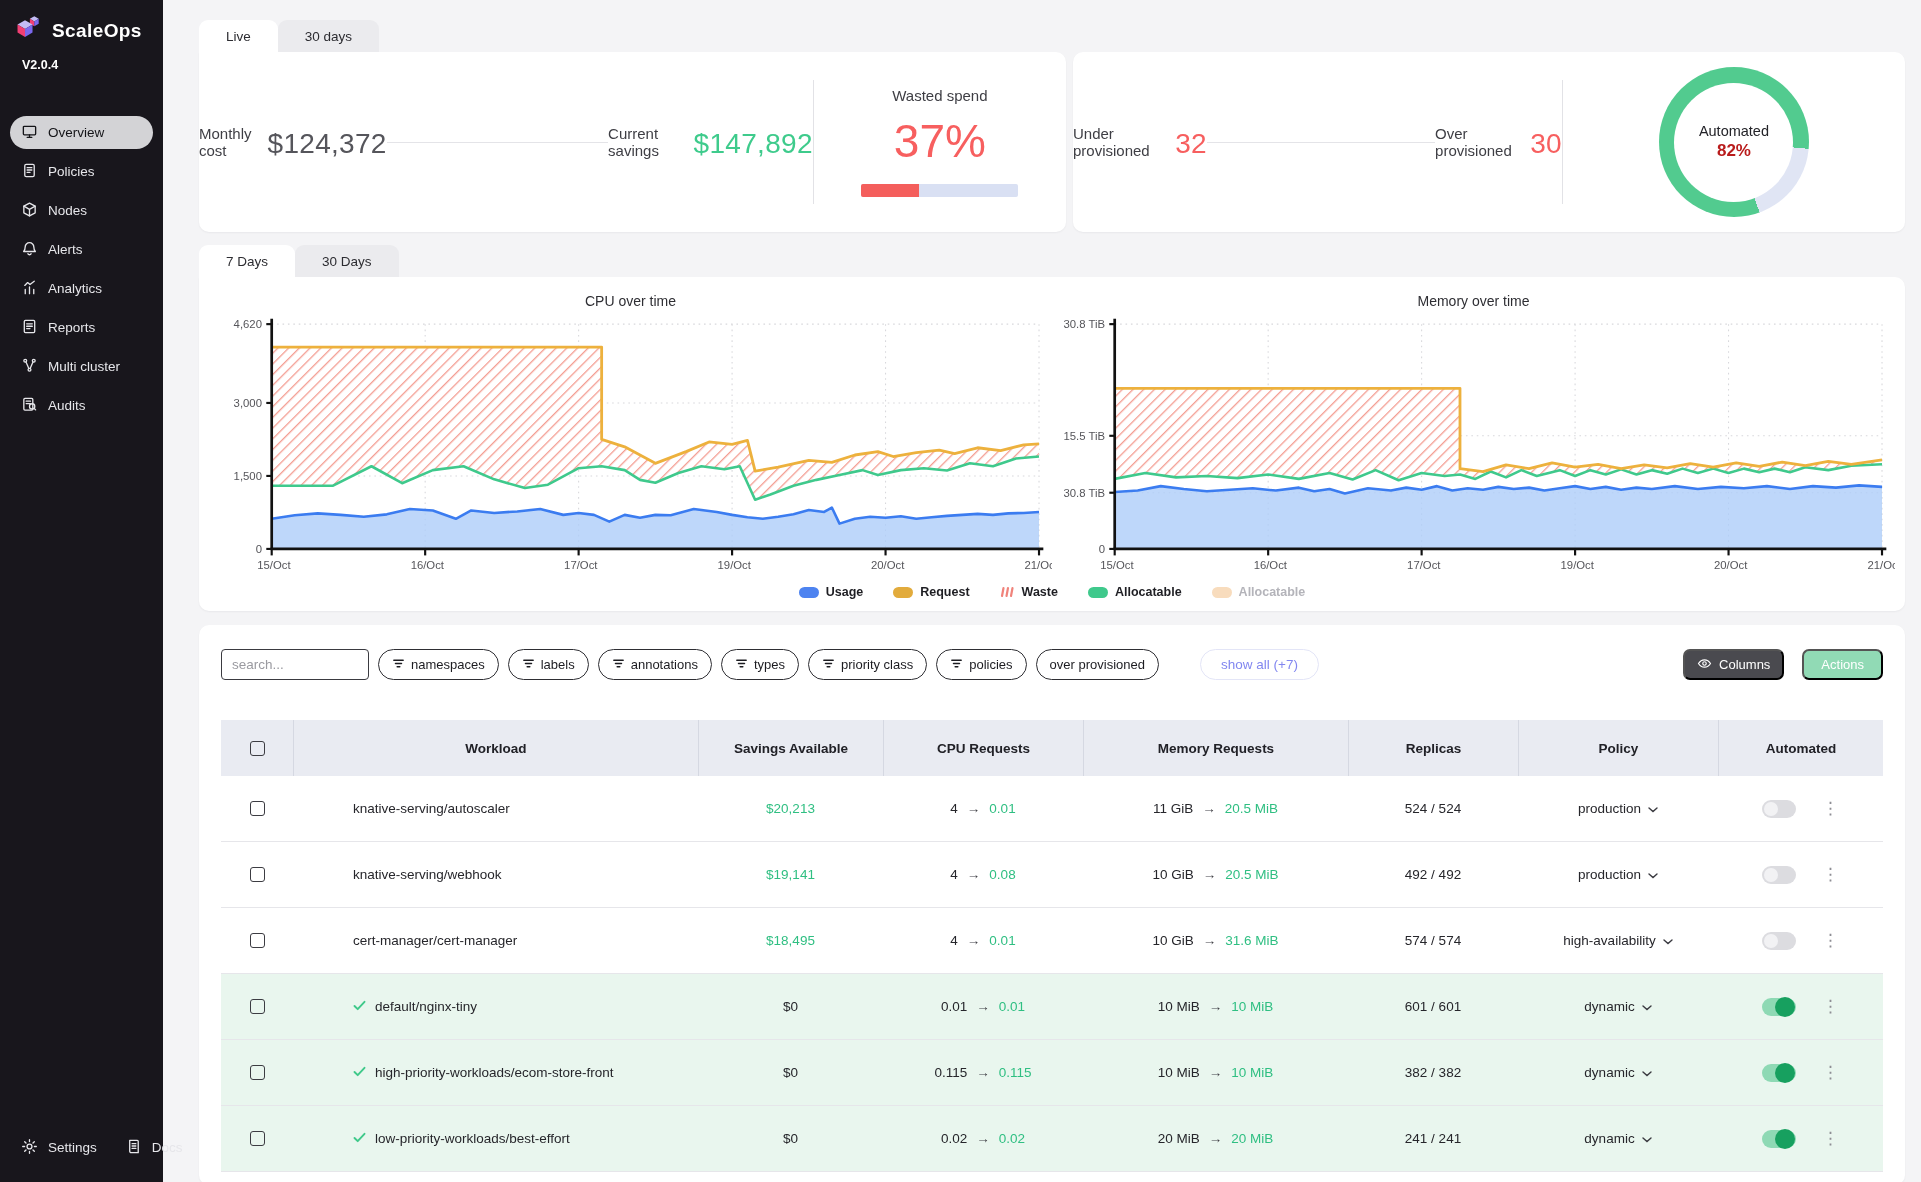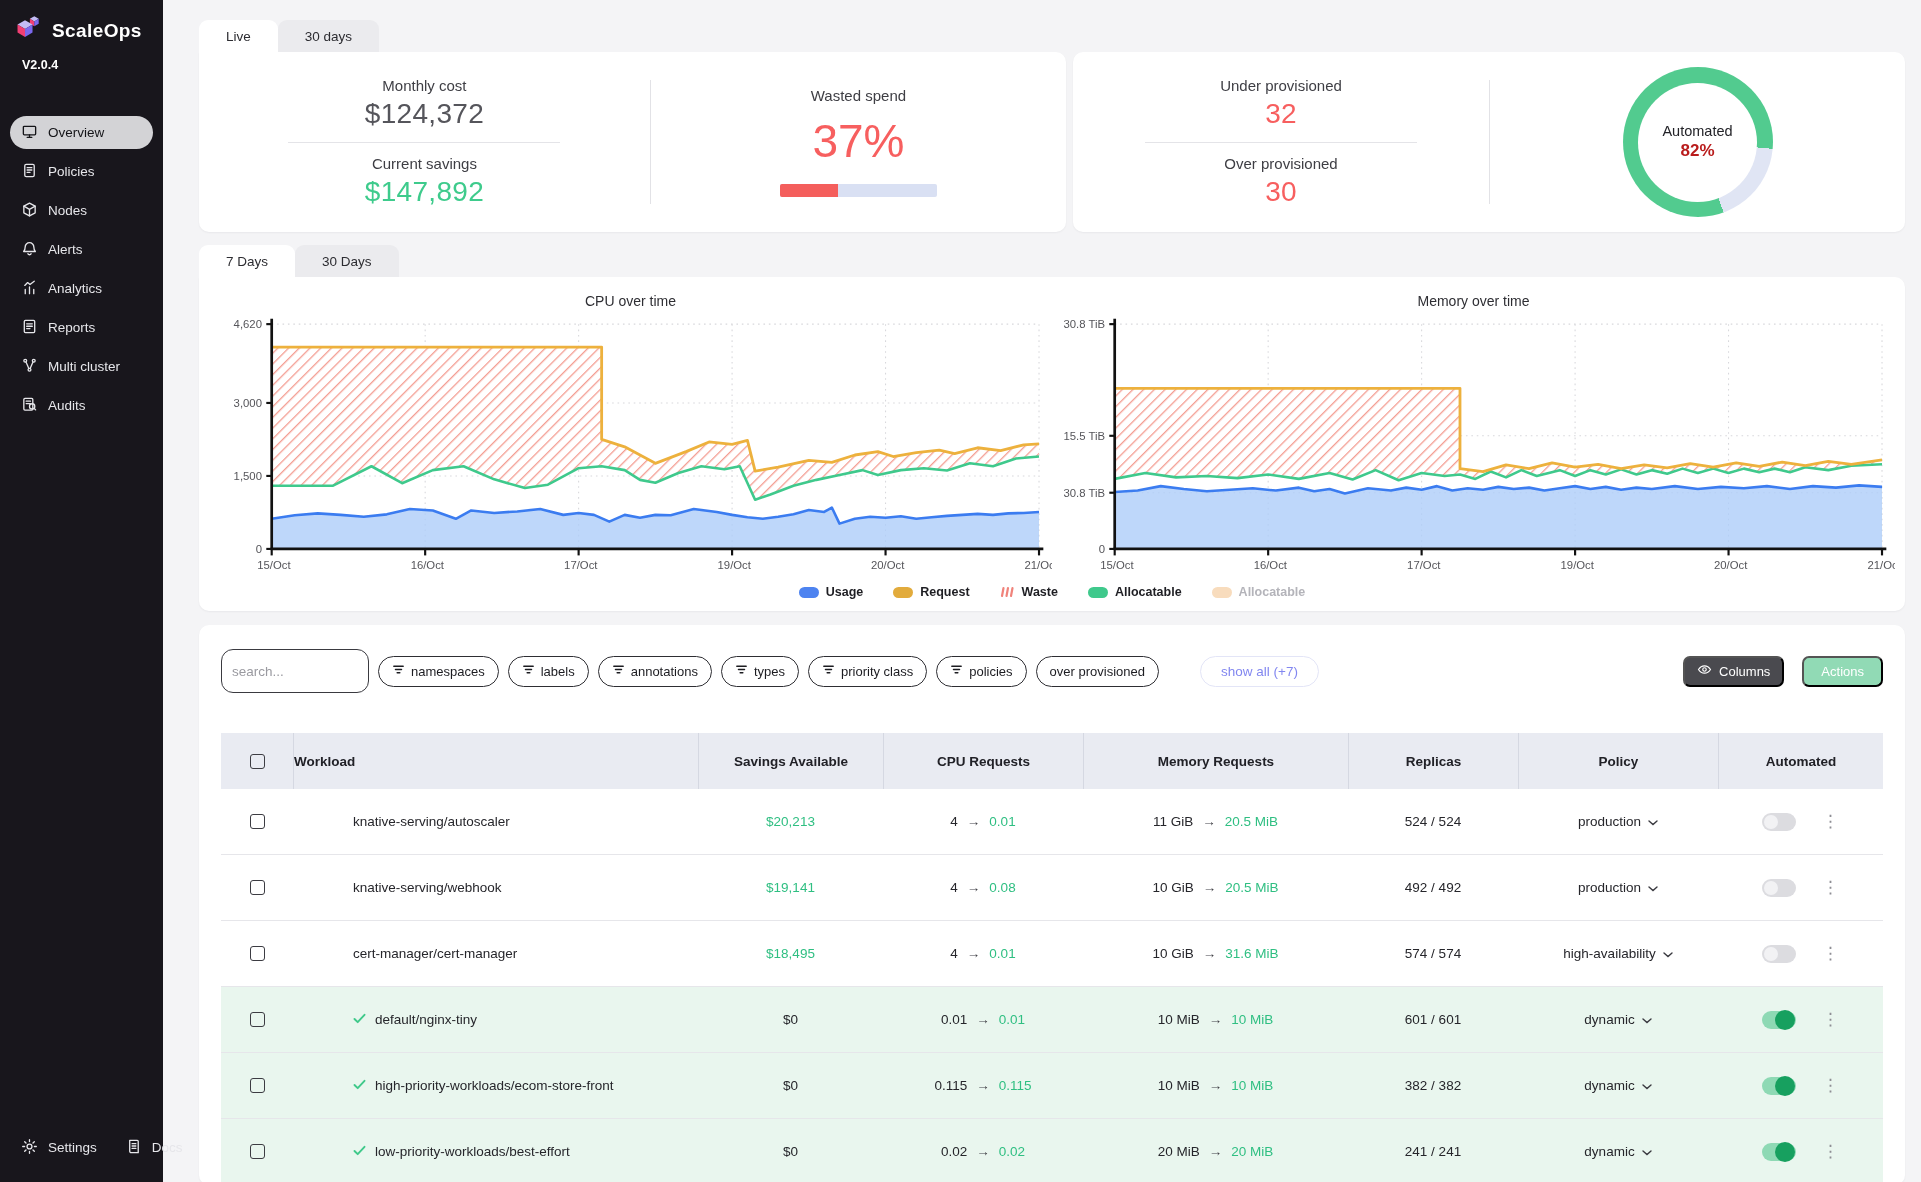--- a/index.html
+++ b/index.html
@@ -24,21 +24,21 @@
   .main { flex:1; padding:20px 16px 0 36px; }
   .tabs-row { display:flex; }
   .tab { height:32px; padding:0 27px; display:flex; align-items:center; font-size:13.5px;
     color:#2c2c31; background:#ebebee; border-radius:9px 9px 0 0; cursor:pointer; }
   .tab.active { background:#fff; }
   .card { background:#fff; border-radius:10px; box-shadow:0 1px 2px rgba(20,20,30,.05); }
 
   .cards-row { display:flex; gap:7px; }
   .cost-card { width:867px; height:180px; display:flex; align-items:center; border-top-left-radius:0; }
   .prov-card { flex:1; height:180px; display:flex; align-items:center; }
-  .stat-col { flex:0 0 52%; display:flex; flex-direction:column; align-items:center; }
+  .stat-col { flex:0 0 52%; display:flex; flex-direction:row; align-items:center; }
   .prov-card .stat-col { flex:0 0 50%; }
   .stat-label { font-size:15px; color:#3e3e44; }
   .stat-value { font-size:28px; color:#55555b; margin-top:4px; letter-spacing:.3px; }
   .stat-value.green { color:#3ecb8c; }
   .stat-value.red { color:#f75f5f; }
   .stat-hr { width:272px; border:none; border-top:1px solid #e4e4e8; margin:12px 0; }
   .vdiv { width:1px; align-self:stretch; margin:28px 0; background:#e2e2e6; }
   .wasted-col { flex:1; display:flex; flex-direction:column; align-items:center; }
   .wasted-pct { font-size:46px; color:#f75f5f; margin-top:10px; }
   .wasted-bar { width:157px; height:13px; background:#d9e0f3; border-radius:2px; margin-top:16px; overflow:hidden; }
@@ -57,21 +57,21 @@
   .chart-title { text-align:center; font-size:14px; color:#2e2e33; margin:6px 0 0; }
   .chart-box svg { width:100%; display:block; }
   .legend-row { display:flex; justify-content:center; align-items:flex-start; gap:30px; padding:4px 0 8px; }
   .legend-item { display:flex; align-items:center; gap:7px; font-size:12.5px; font-weight:bold; color:#1e1e23; }
   .legend-item.muted { color:#b4b4ba; }
   .legend-pill { width:20px; height:11px; border-radius:6px; }
 
   
   .table-card { margin-top:14px; padding:24px 22px 0; min-height:560px; }
   .filter-row { display:flex; align-items:center; gap:9px; }
-  .search-input { width:148px; height:44px; border:1.5px solid #3a3a40; border-radius:12px;
+  .search-input { width:148px; height:31px; border:1.5px solid #3a3a40; border-radius:4px;
     padding:0 10px; font-size:13.5px; font-family:inherit; color:#b91c1c; outline:none; }
   .search-input::placeholder { color:#9a9aa0; }
   .pill { height:31px; border:1.5px solid #2e2e33; border-radius:17px; padding:0 13px; background:#fff;
     display:inline-flex; align-items:center; gap:6px; font-size:13px; color:#1c1c21; cursor:pointer; white-space:nowrap; }
   .filter-pills { display:flex; gap:9px; }
   .showall-btn { height:31px; border:1.5px solid #e3e5f7; border-radius:17px; background:#fff;
     color:#8287f0; padding:0 20px; font-size:13.5px; margin-left:32px; display:flex; align-items:center; cursor:pointer; }
   .f-spacer { flex:1; }
   .columns-btn { height:31px; background:#4a4a4f; color:#fff; border-radius:7px; padding:0 12px;
     display:flex; align-items:center; gap:7px; font-size:13px; cursor:pointer; }
@@ -443,21 +443,21 @@
         <span>Columns</span>
       </button>
       <button class="actions-btn">Actions</button>
     </div>
 
     <div class="table">
       <div class="thead" id="thead">
           <div class="th c-check">
             <span class="checkbox"></span>
           </div>
-          <div class="th c-work" style="padding-left: 0px;">
+          <div class="th c-work" style="justify-content: center; padding-left: 0px;">
             <span>Workload</span>
           </div>
           <div class="th c-save">
             <span>Savings Available</span>
           </div>
           <div class="th c-cpu">
             <span>CPU Requests</span>
           </div>
           <div class="th c-mem">
             <span>Memory Requests</span>

